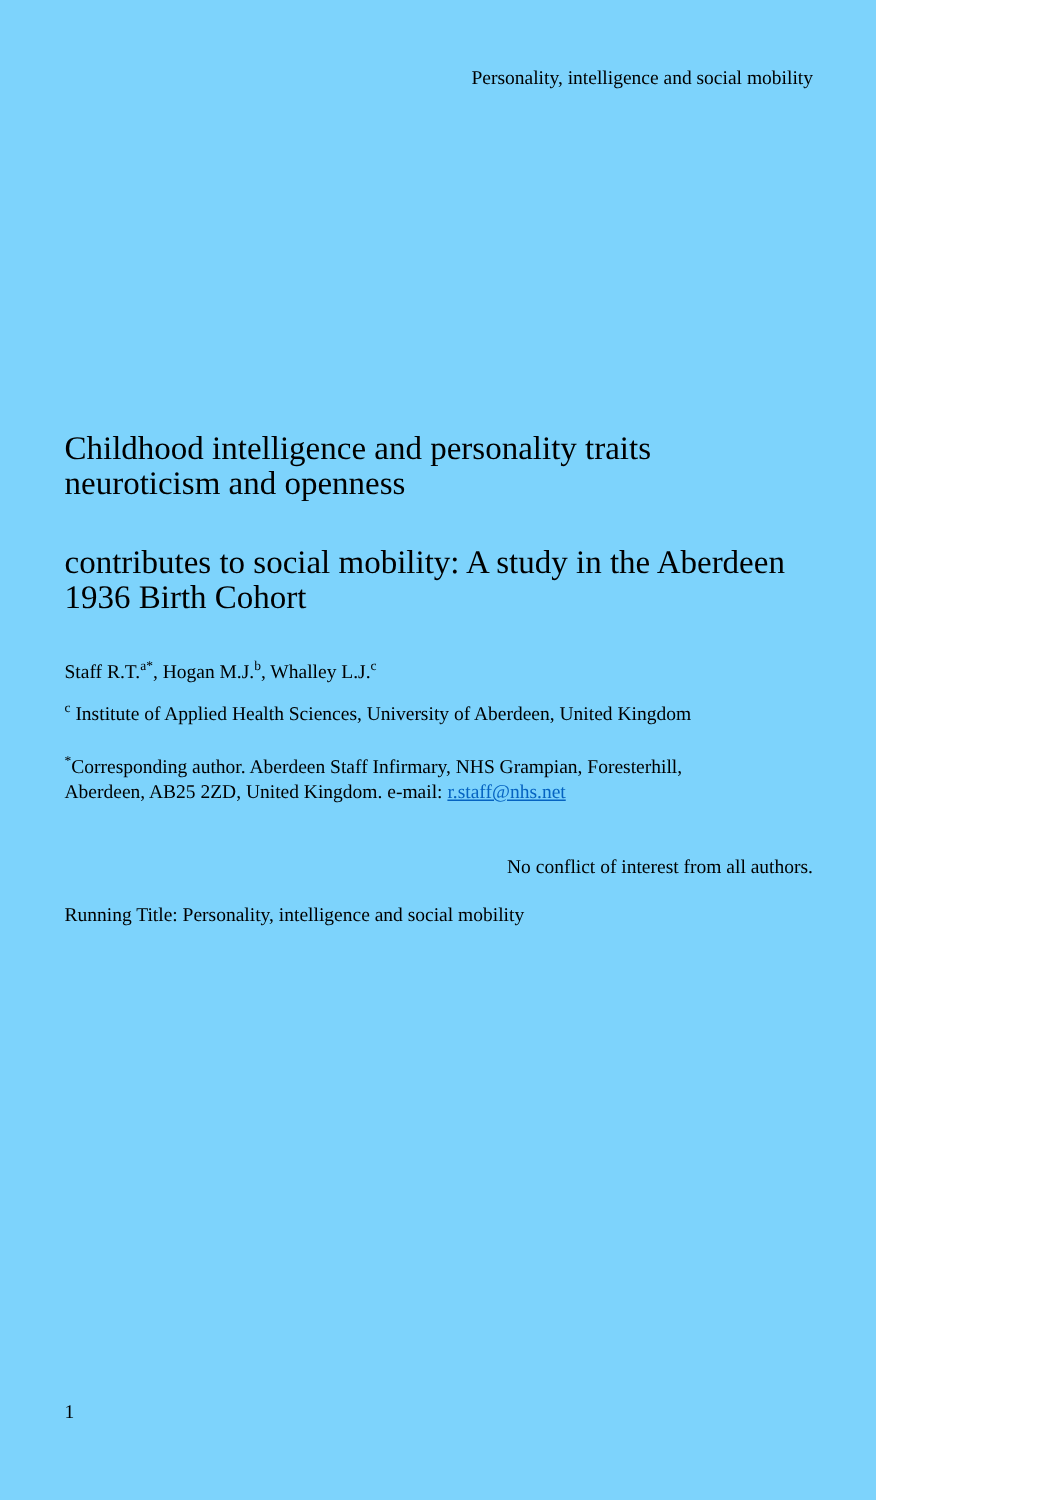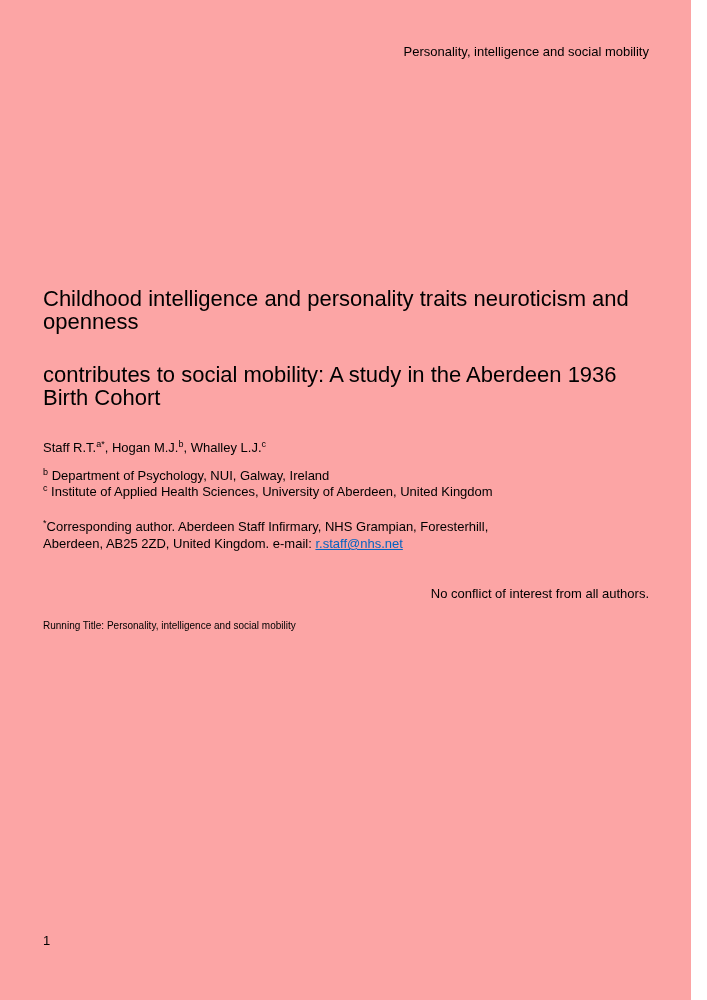--- a/index.html
+++ b/index.html
@@ -2,24 +2,24 @@
 <html><head>
 <meta charset="utf-8">
 <style>
   html, body {
     margin: 0;
     padding: 0;
     background: #ffffff;
   }
   .page {
     position: relative;
-    width: 691px;
+    width: 584px;
     height: 1000px;
-    background: #fca5a5;
-    font-family: Liberation Sans, sans-serif;
+    background: #7dd3fc;
+    font-family: Liberation Serif, serif;
     color: #000000;
     box-sizing: border-box;
     padding: 44px 42px 0 43px;
     overflow: hidden;
   }
   .running-head {
     text-align: right;
     font-size: 13px;
     line-height: 15px;
     color: #000000;
@@ -69,21 +69,21 @@
     cursor: pointer;
   }
   .conflict {
     margin: 34px 0 0 0;
     font-size: 13px;
     line-height: 16px;
     text-align: right;
   }
   .running-title {
     margin: 16px 0 0 0;
-    font-size: 10px;
+    font-size: 13px;
     line-height: 16px;
   }
   .page-number {
     position: absolute;
     left: 43px;
     bottom: 52px;
     font-size: 13px;
     line-height: 15px;
   }
 </style>
@@ -95,21 +95,20 @@
   <div class="running-head">Personality, intelligence and social mobility</div>
 
   <h1 class="paper-title">
     <span class="title-line">Childhood intelligence and personality traits neuroticism and openness</span>
     <span class="title-line">contributes to social mobility: A study in the Aberdeen 1936 Birth Cohort</span>
   </h1>
 
   <p class="authors"><span><span>Staff R.T.</span><sup>a*</sup><span>, </span></span><span><span>Hogan M.J.</span><sup>b</sup><span>, </span></span><span><span>Whalley L.J.</span><sup>c</sup><span></span></span></p>
 
   <div class="affiliations">
-    <p class="affil-line"><sup>b</sup><span> Department of Psychology, NUI, Galway, Ireland</span></p>
     <p class="affil-line"><sup>c</sup><span> Institute of Applied Health Sciences, University of Aberdeen, United Kingdom</span></p>
   </div>
 
   <div class="corresponding">
     <p class="corr-line"><sup>*</sup><span>Corresponding author. Aberdeen Staff Infirmary, NHS Grampian, Foresterhill,</span></p>
     <p class="corr-line"><span>Aberdeen, AB25 2ZD, United Kingdom. e-mail: </span><a class="email-link">r.staff@nhs.net</a></p>
   </div>
 
   <p class="conflict">No conflict of interest from all authors.</p>
 

